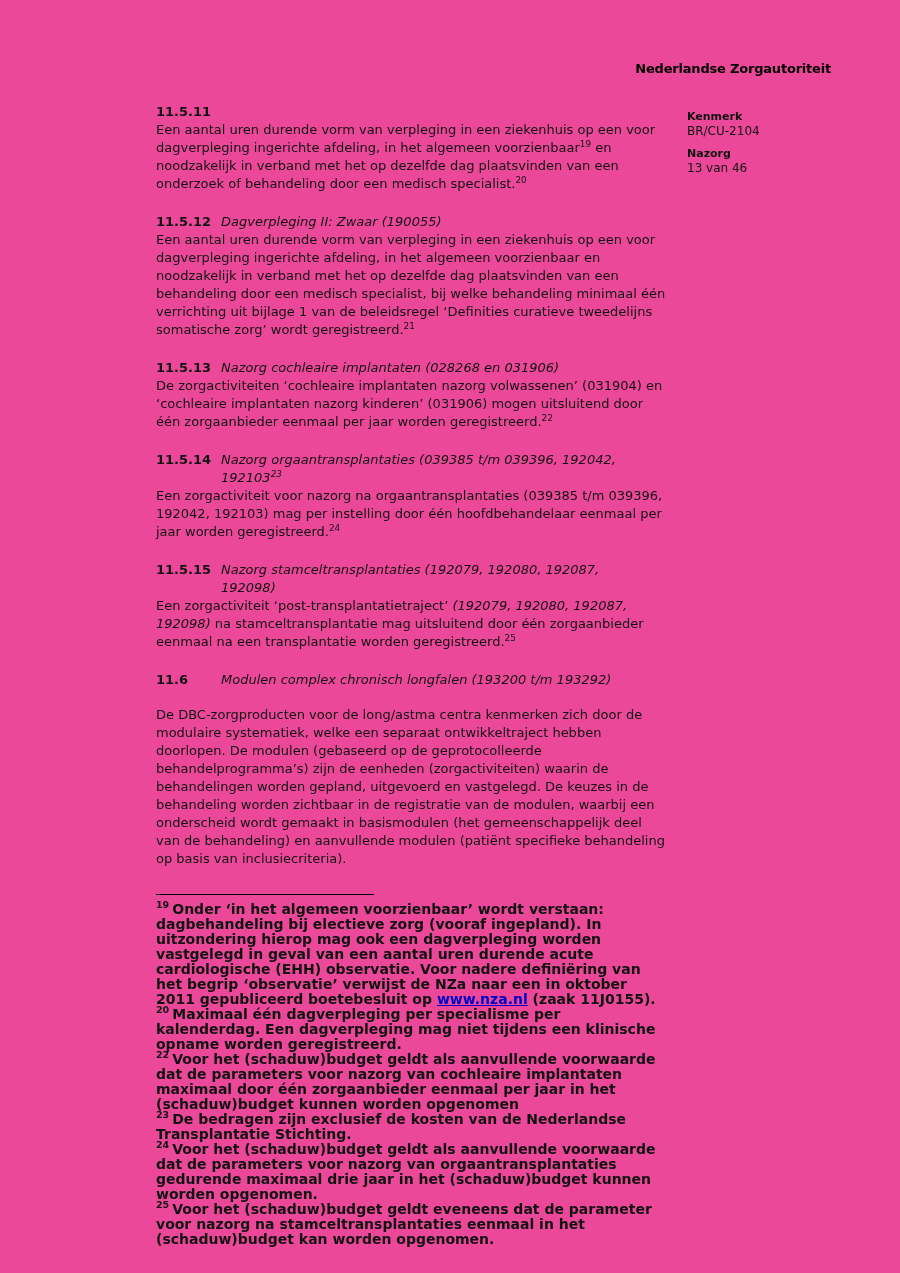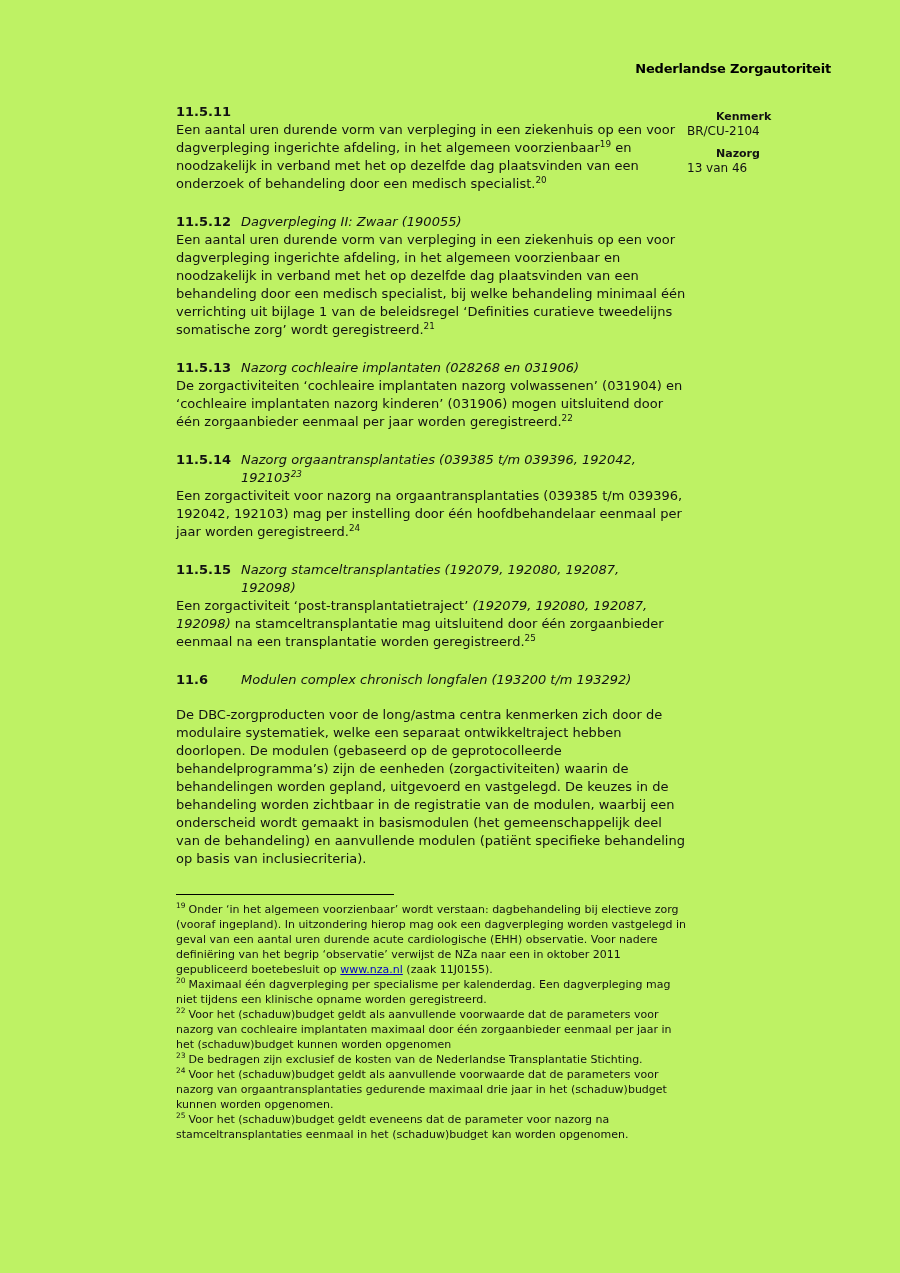--- a/index.html
+++ b/index.html
@@ -1,58 +1,58 @@
 <!DOCTYPE html>
 <html><head>
 <meta charset="utf-8">
 <style>
   * { margin:0; padding:0; box-sizing:border-box; }
   html,body { background:#e8e8e8; }
   .page {
     position:relative;
     width:900px; height:1273px;
-    background:#bef264;
+    background:#ec4899;
     font-family:"DejaVu Sans","Liberation Sans",sans-serif;
     color:#121212;
     overflow:hidden;
   }
   .brand {
     position:absolute; top:61px; right:69px;
     font-size:13px; font-weight:bold; letter-spacing:-0.2px;
     color:#000;
   }
   .meta {
     position:absolute; left:687px; top:110px; width:160px;
     font-size:11.5px; line-height:14px;
   }
-  .meta .label { font-weight:bold; font-size:11px;margin-left:29px; }
+  .meta .label { font-weight:bold; font-size:11px; }
   .meta .value { margin-bottom:9px; font-size:12px; }
   .main {
-    position:absolute; left:176px; top:103px; width:512px;
+    position:absolute; left:156px; top:103px; width:512px;
   }
   .section { margin-bottom:20px; }
   .heading { display:flex; font-size:13px; line-height:18px; }
   .heading .num { width:65px; flex:0 0 65px; font-weight:bold; }
   .heading .title { flex:1; font-style:italic; }
   .section .body {
     font-size:13px; line-height:18px;
     margin-top:0;
   }
   .section.gap .body { margin-top:17px; }
   sup {
     font-size:68%;
     vertical-align:super;
     line-height:0;
   }
   em { font-style:italic; }
   .footnote-rule {
     width:218px; border:none; border-top:1px solid #000;
     margin:26px 0 7px 0;
   }
-  .footnotes { font-size:11px; line-height:15px; }
+  .footnotes { font-size:14px; line-height:15px;font-weight:bold; }
   .footnote { margin:0; }
   .footnote sup { margin-right:3px; }
   a.ext-link { color:#0000c4; text-decoration:underline; cursor:pointer; }
 </style>
 </head>
 <body>
 
 <div class="page">
 
   <div class="brand">Nederlandse Zorgautoriteit</div>

